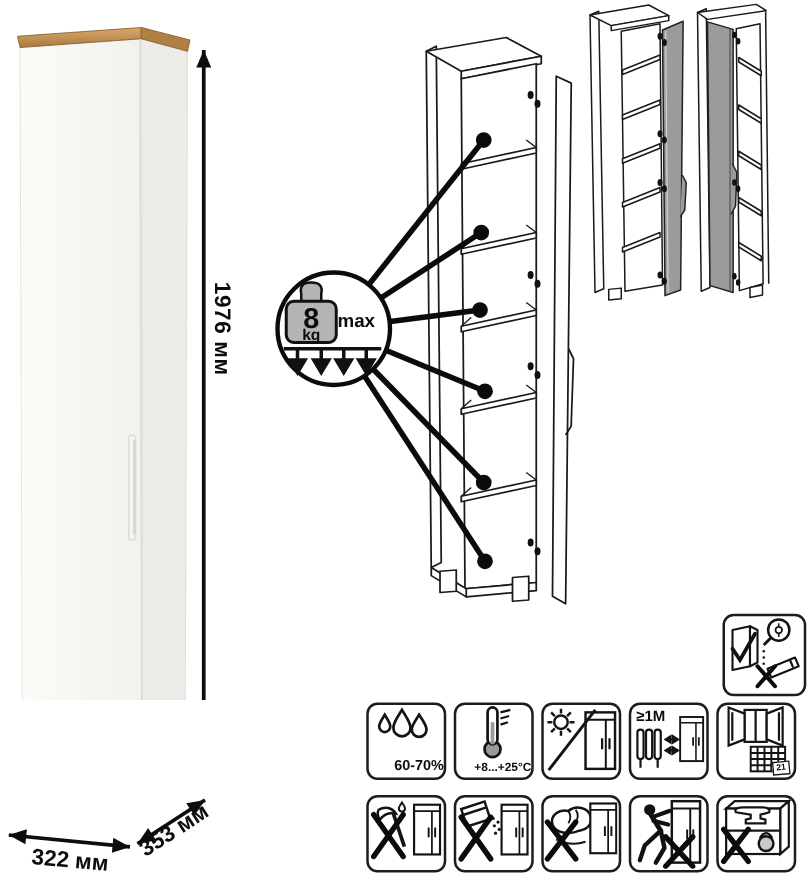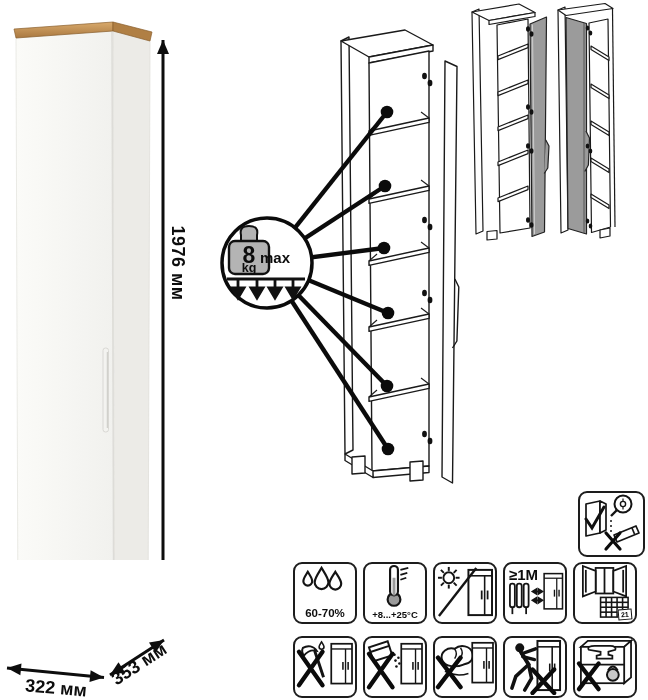--- a/index.html
+++ b/index.html
@@ -12,25 +12,25 @@
   .dimh{font-size:18px;letter-spacing:.5px;transform:translate(-50%,-50%) rotate(90deg)}
   .dimw{font-size:18px;transform:translate(-50%,-50%) rotate(5deg)}
   .dimd{font-size:18px;transform:translate(-50%,-50%) rotate(-33deg)}
   .w8{font-size:23px}
   .wkg{font-size:12.5px}
   .wmax{font-size:15px}
   .icon-cell{position:absolute;width:64px;height:62px;border:2.5px solid #1d1d1d;
              border-radius:9px;background:#fff;box-sizing:border-box}
   .cell-big{width:67px;height:66px}
   .icon-cell svg{position:absolute;left:0;top:0}
-  .icap{position:absolute;left:0;right:0;bottom:2px;text-align:center;font-weight:bold;
+  .icap{position:absolute;left:0;right:0;bottom:2px;text-align:right;font-weight:bold;
         color:#0d0d0d;line-height:1.1}
   .cap11{font-size:11.5px}
   .cap9{font-size:9.5px}
-  .mtag{position:absolute;left:4px;top:2px;font-weight:bold;font-size:15px}
+  .mtag{position:absolute;left:4px;top:2px;font-weight:bold;font-size:12px}
   .cal-page{position:absolute;right:3px;bottom:2px;border:1.5px solid #111;background:#fff;
             font-weight:bold;font-size:7px;line-height:9px;padding:0 2px;transform:rotate(-5deg)}
 </style>
 </head>
 <body>
 
 <div class="stage">
 
 <svg width="0" height="0" style="position:absolute" aria-hidden="true">
   <defs>
@@ -215,21 +215,21 @@
     <line x1="110" y1="115" x2="164" y2="80" marker-start="url(#ah2)" marker-end="url(#ah2)"></line>
   </g>
 </svg>
 
 <div class="ov dimh" style="left:178px;top:263px">1976 мм</div>
 <div class="ov dimw" style="left:56px;top:688px">322 мм</div>
 <div class="ov dimd" style="left:139px;top:664px">353 мм</div>
 
 <div class="ov w8" style="left:249px;top:255px">8</div>
 <div class="ov wkg" style="left:249px;top:268px">kg</div>
-<div class="ov wmax" style="left:275px;top:257px">max</div>
+<div class="ov wmax" style="left:285px;top:257px">max</div>
 
 <div class="icon-cell cell-big" style="left:578px;top:491px">
   <svg width="62" height="61" viewBox="0 0 62 61">
     <g stroke="#141414" fill="#fff" stroke-width="1.7" stroke-linejoin="round">
       <polygon points="6,11 20,8 20,40 6,43"></polygon>
       <polygon points="20,8 26,11 26,37 20,40"></polygon>
     </g>
     <path d="M6,26 L12,35 L24,14" stroke="#111" stroke-width="3" fill="none" stroke-linecap="round"></path>
     <g stroke="#141414" fill="none" stroke-width="2">
       <circle cx="43" cy="11" r="8.5"></circle>

